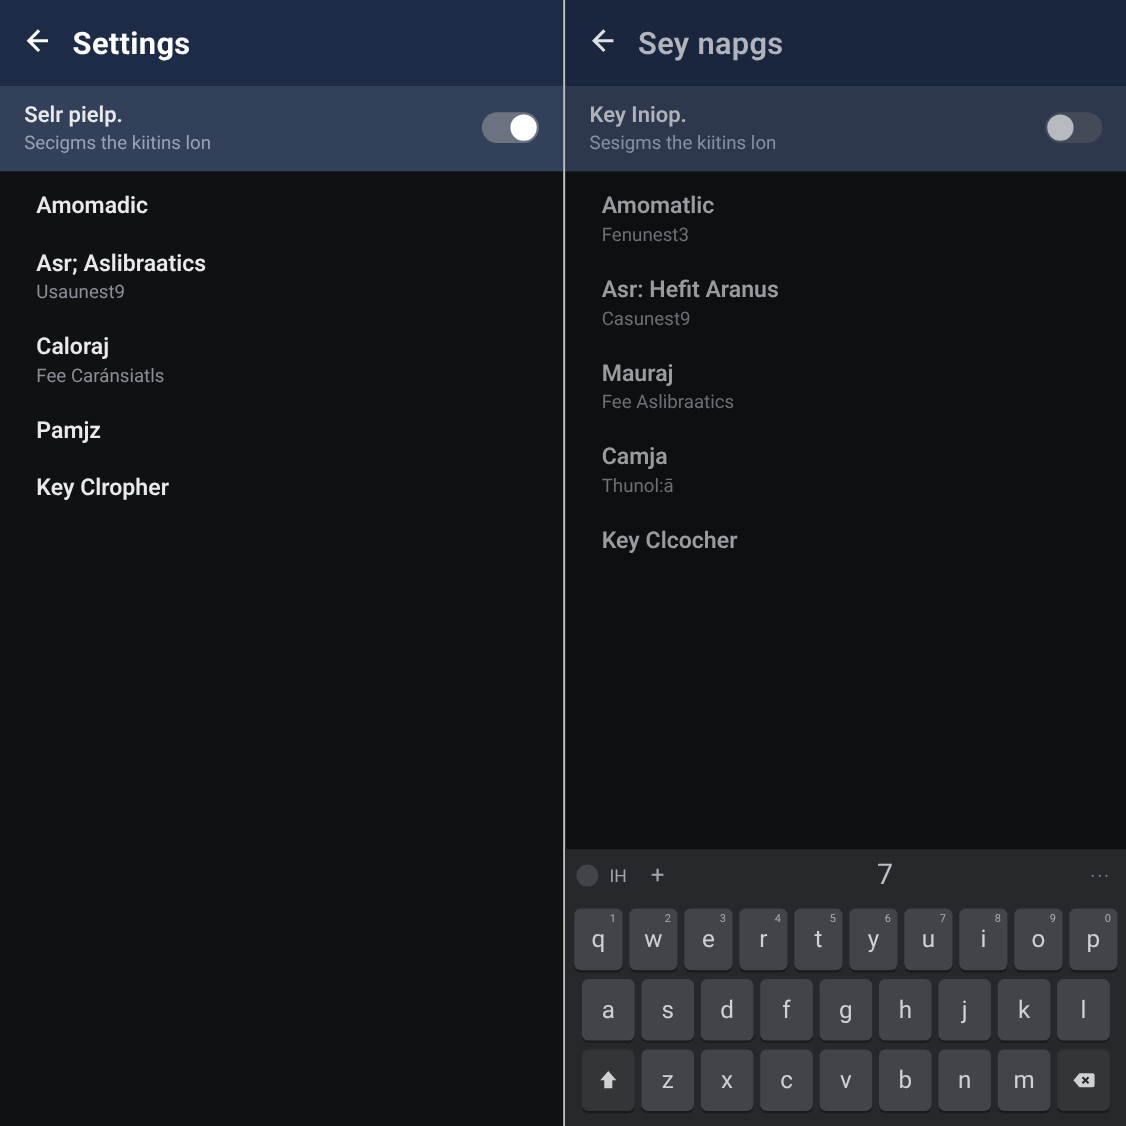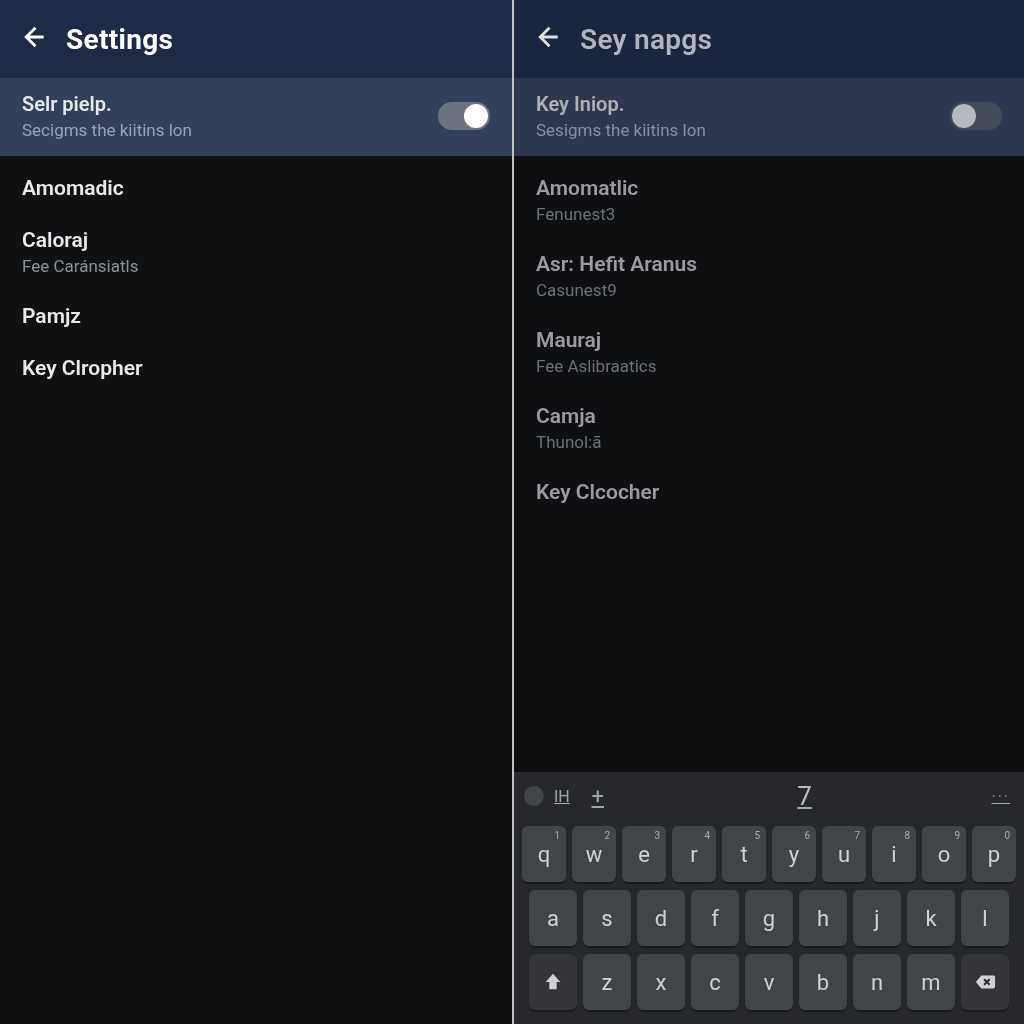--- a/index.html
+++ b/index.html
@@ -16,32 +16,32 @@
   .toggle-row { background: #33405a; padding: 14px 22px 16px 22px; display: flex; align-items: center; }
   .toggle-row .txt { flex: 1; }
   .toggle-row .t1 { color: #e8e8ea; font-size: 20px; font-weight: 600; }
   .toggle-row .t2 { color: #9aa3b6; font-size: 17px; margin-top: 4px; }
   .switch { width: 52px; height: 28px; border-radius: 14px; background: #6b7280; position: relative; }
   .switch .knob { position: absolute; width: 24px; height: 24px; border-radius: 50%; background: #fff; top: 2px; }
   .switch.on .knob { right: 2px; }
   .switch.off .knob { left: 2px; background: #cfd2d8; }
   .switch.off { background: #4b5563; }
 
-  .list { flex: 1; background: #101113; padding: 6px 0 0 0; overflow: hidden; }
+  .list { flex: 1; background: #101113; padding: 6px 0 0 11px; overflow: hidden; }
   .item { padding: 14px 22px 14px 22px; }
   .item .l1 { color: #e9e9eb; font-size: 21px; font-weight: 600; }
   .item .l2 { color: #8c8f97; font-size: 17px; margin-top: 4px; }
   .pane.right .item .l1 { color: #aeb0b6; }
   .pane.right .item .l2 { color: #7b7e86; }
   .pane.right .title { color: #c9cdd6; font-weight: 600; }
   .pane.right .toggle-row .t1 { color: #c7c9cf; }
 
   
   .kbd { position: absolute; left: 0; right: 0; bottom: 0; background: #2b2d31; }
-  .kbd-sugg { display: flex; align-items: center; height: 48px; padding: 0 10px; gap: 8px; color: #b8bbc2; text-decoration: underline; }
+  .kbd-sugg { display: flex; align-items: center; height: 48px; padding: 0 10px; gap: 8px; color: #b8bbc2; }
   .sugg-left { display: flex; align-items: center; gap: 10px; font-size: 16px; }
   .emoji-dot { width: 20px; height: 20px; border-radius: 50%; background: #4a4d53; display: inline-block; }
   .sugg-plus { flex: 0 0 auto; width: 40px; text-align: center; font-size: 22px; color: #b8bbc2; }
   .sugg-mid { flex: 1; text-align: center; font-size: 26px; color: #d7d9de; }
   .sugg-dots { color: #9a9da4; letter-spacing: 2px; font-size: 16px; padding-right: 4px; }
 
   .kbd-rows { padding: 6px 4px 6px 4px; }
   .krow { display: flex; gap: 6px; margin-bottom: 8px; justify-content: center; }
   .key { background: #4a4d53; color: #eceef2; border-radius: 6px; height: 56px; display: flex; align-items: center; justify-content: center; font-size: 22px; position: relative; box-shadow: 0 2px 0 rgba(0,0,0,0.35); }
   .krow.r1 .key { width: 44px; }
@@ -79,20 +79,24 @@
         <div class="t1">Selr pielp.</div>
         <div class="t2">Secigms the kiitins lon</div>
       </div>
       <div class="switch on">
           <div class="knob"></div>
         </div>
     </div>
     <div class="list">
       <div class="item">
         <div class="l1">Amomadic</div>
+      </div>
+      <div class="item">
+        <div class="l1">Asr; Aslibraatics</div>
+        <div class="l2">Usaunest9</div>
       </div>
       <div class="item">
         <div class="l1">Caloraj</div>
         <div class="l2">Fee Caránsiatls</div>
       </div>
       <div class="item">
         <div class="l1">Pamjz</div>
       </div>
       <div class="item">
         <div class="l1">Key Clropher</div>

